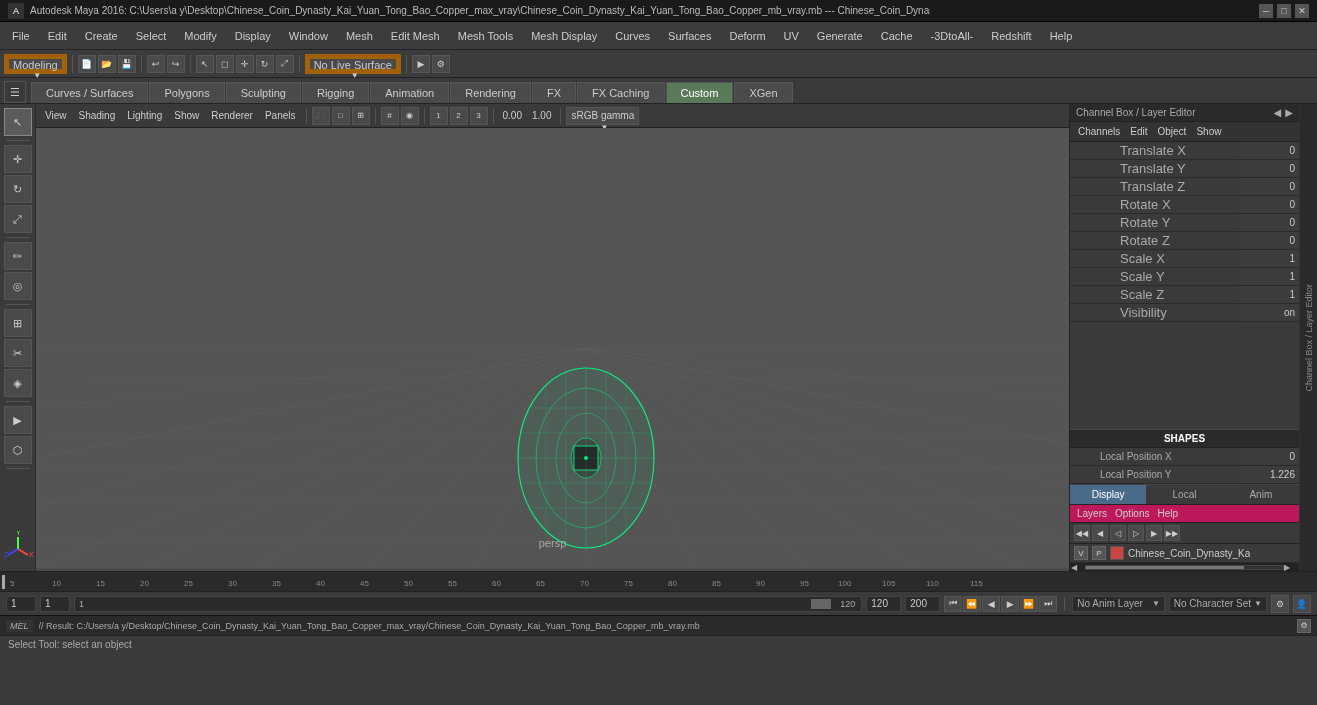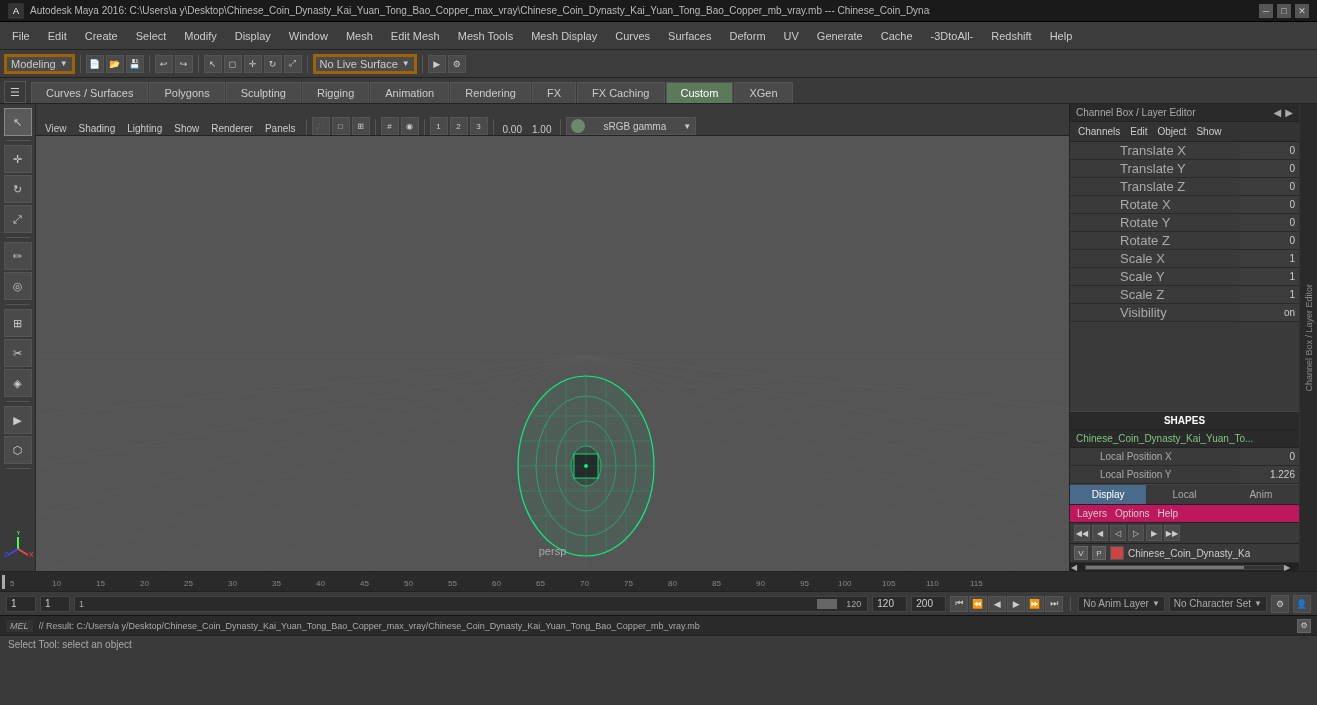--- a/index.html
+++ b/index.html
@@ -21,21 +21,21 @@
       width: 100%; height: 28px; background: #3c3c3c; display: flex; align-items: center;
       padding: 0 4px; border-bottom: 1px solid #222; gap: 2px;
     }
     .menu-item { padding: 2px 8px; font-size: 11px; color: #ccc; cursor: pointer; white-space: nowrap; }
 
     
     #toolbar1 {
       width: 100%; height: 28px; background: #3c3c3c; display: flex; align-items: center;
       padding: 0 4px; border-bottom: 1px solid #222; gap: 2px;
     }
-    .toolbar-dropdown { display: flex; align-items: center; background: #4a4a4a; border: 3px solid #a16207; height: 20px; padding: 0 4px; cursor: pointer; }
+    .toolbar-dropdown { display: flex; align-items: center; background: #4a4a4a; border: 5px solid #a16207; height: 20px; padding: 0 4px; cursor: pointer; flex-direction: column; }
     .toolbar-sep { width: 1px; height: 18px; background: #555; margin: 0 3px; }
     .toolbar-icon { width: 18px; height: 18px; background: #4a4a4a; border: 1px solid #555; display: flex; align-items: center; justify-content: center; cursor: pointer; font-size: 9px; }
 
     
     #tabs {
       width: 100%; height: 26px; background: #3a3a3a; display: flex; align-items: flex-end;
       padding: 0 4px; border-bottom: 1px solid #222; gap: 1px;
     }
     .tab { padding: 4px 14px; background: #4a4a4a; border: 1px solid #555; border-bottom: none; color: #ccc; font-size: 11px; cursor: pointer; }
     .tab.active { background: #5a7a5a; color: #fff; }
@@ -45,21 +45,21 @@
     #main { display: flex; width: 100%; height: calc(705px - 22px - 22px - 28px - 26px - 22px - 22px - 18px); }
 
     
     #sidebar-left { width: 36px; background: #3a3a3a; display: flex; flex-direction: column; align-items: center; padding: 4px 2px; gap: 2px; border-right: 1px solid #2a2a2a; }
     .sidebar-btn { width: 28px; height: 28px; background: #4a4a4a; border: 1px solid #555; display: flex; align-items: center; justify-content: center; cursor: pointer; font-size: 11px; color: #ccc; }
     .sidebar-btn.active { background: #5a5a5a; border-color: #888; }
     .sidebar-sep { width: 24px; height: 1px; background: #555; margin: 2px 0; }
 
     
     #viewport { flex: 1; position: relative; background: #4a4a4a; overflow: hidden; }
-    #viewport-toolbar { width: 100%; height: 32px; background: #3a3a3a; display: flex; align-items: flex-end; padding: 0 4px; gap: 2px; border-bottom: 1px solid #222; }
+    #viewport-toolbar { width: 100%; height: 24px; background: #3a3a3a; display: flex; align-items: center; padding: 0 4px; gap: 2px; border-bottom: 1px solid #222; }
     .vp-btn { padding: 1px 5px; font-size: 10px; color: #ccc; cursor: pointer; }
     .vp-sep { width: 1px; height: 16px; background: #555; margin: 0 3px; }
 
     
     #viewport-canvas { width: 100%; height: calc(100% - 26px); position: relative; background: #555; overflow: hidden; }
 
     
     #grid-svg { position: absolute; top: 0; left: 0; width: 100%; height: 100%; }
 
     
@@ -123,21 +123,21 @@
     
     #bottom-status { height: 18px; background: #3a3a3a; display: flex; align-items: center; padding: 0 6px; border-top: 1px solid #222; }
     #select-tool-label { font-size: 10px; color: #aaa; }
 
     
     #bottom-section { width: 100%; background: #3a3a3a; }
 
     
     .vp-icon-btn { width: 18px; height: 18px; background: #4a4a4a; border: 1px solid #555; display: flex; align-items: center; justify-content: center; cursor: pointer; font-size: 8px; color: #ccc; }
 
-    #gamma-selector { background: #4a4a4a; border: 1px solid #555; height: 18px; padding: 0 4px; font-size: 10px; color: #ccc; display: flex; align-items: center; gap: 14px; cursor: pointer; }
+    #gamma-selector { background: #4a4a4a; border: 1px solid #555; height: 18px; padding: 0 4px; font-size: 10px; color: #ccc; display: flex; align-items: center; gap: 2px; cursor: pointer; flex-direction: column; }
 
     
     #right-panel-scrollbar { height: 8px; background: #222; display: flex; align-items: center; padding: 0 1px; }
     .rp-scroll-track { flex: 1; height: 5px; background: #333; position: relative; border: 1px solid #444; }
     .rp-scroll-thumb { position: absolute; left: 0; width: 80%; height: 100%; background: #777; }
 
     
     .layer-dot { width: 12px; height: 12px; border-radius: 1px; }
   </style>
 </head>
@@ -417,21 +417,20 @@
         <span class="channel-label">Scale Z</span>
         <span class="channel-value">1</span>
       </div>
       <div class="channel-row">
         <span class="channel-label">Visibility</span>
         <span class="channel-value">on</span>
       </div>
     </div>
 
     <div id="shapes-header">SHAPES</div>
-    <div id="shapes-name">Chinese_Coin_Dynasty_Kai_Yuan_To...</div>
 
     <div class="shape-channel-row">
       <span class="shape-channel-label">Local Position X</span>
       <span class="shape-channel-value">0</span>
     </div>
     <div class="shape-channel-row">
       <span class="shape-channel-label">Local Position Y</span>
       <span class="shape-channel-value">1.226</span>
     </div>
 
@@ -530,21 +529,21 @@
     <div style="display:flex; gap:1px; align-items:center;">
       <div class="pb-btn">⏮</div>
       <div class="pb-btn">⏪</div>
       <div class="pb-btn">◀</div>
       <div class="pb-btn">▶</div>
       <div class="pb-btn">⏩</div>
       <div class="pb-btn">⏭</div>
     </div>
 
     <div class="bottom-sep"></div>
-    <div style="background:#2a2a2a; border:1px solid #444; height:16px; padding:0 4px; font-size:10px; color:#aaa; display:flex; align-items:center; gap:3px;">
+    <div style="background:#2a2a2a; border:1px solid #444; height:16px; padding:0 4px; font-size:10px; color:#aaa; display:flex; align-items:center; gap:9px;">
       <span>No Anim Layer</span>
       <span style="font-size:8px;">▼</span>
     </div>
     <div style="background:#2a2a2a; border:1px solid #444; height:16px; padding:0 4px; font-size:10px; color:#aaa; display:flex; align-items:center; gap:3px;">
       <span>No Character Set</span>
       <span style="font-size:8px;">▼</span>
     </div>
     <div class="toolbar-icon">⚙</div>
     <div class="toolbar-icon">👤</div>
   </div>

